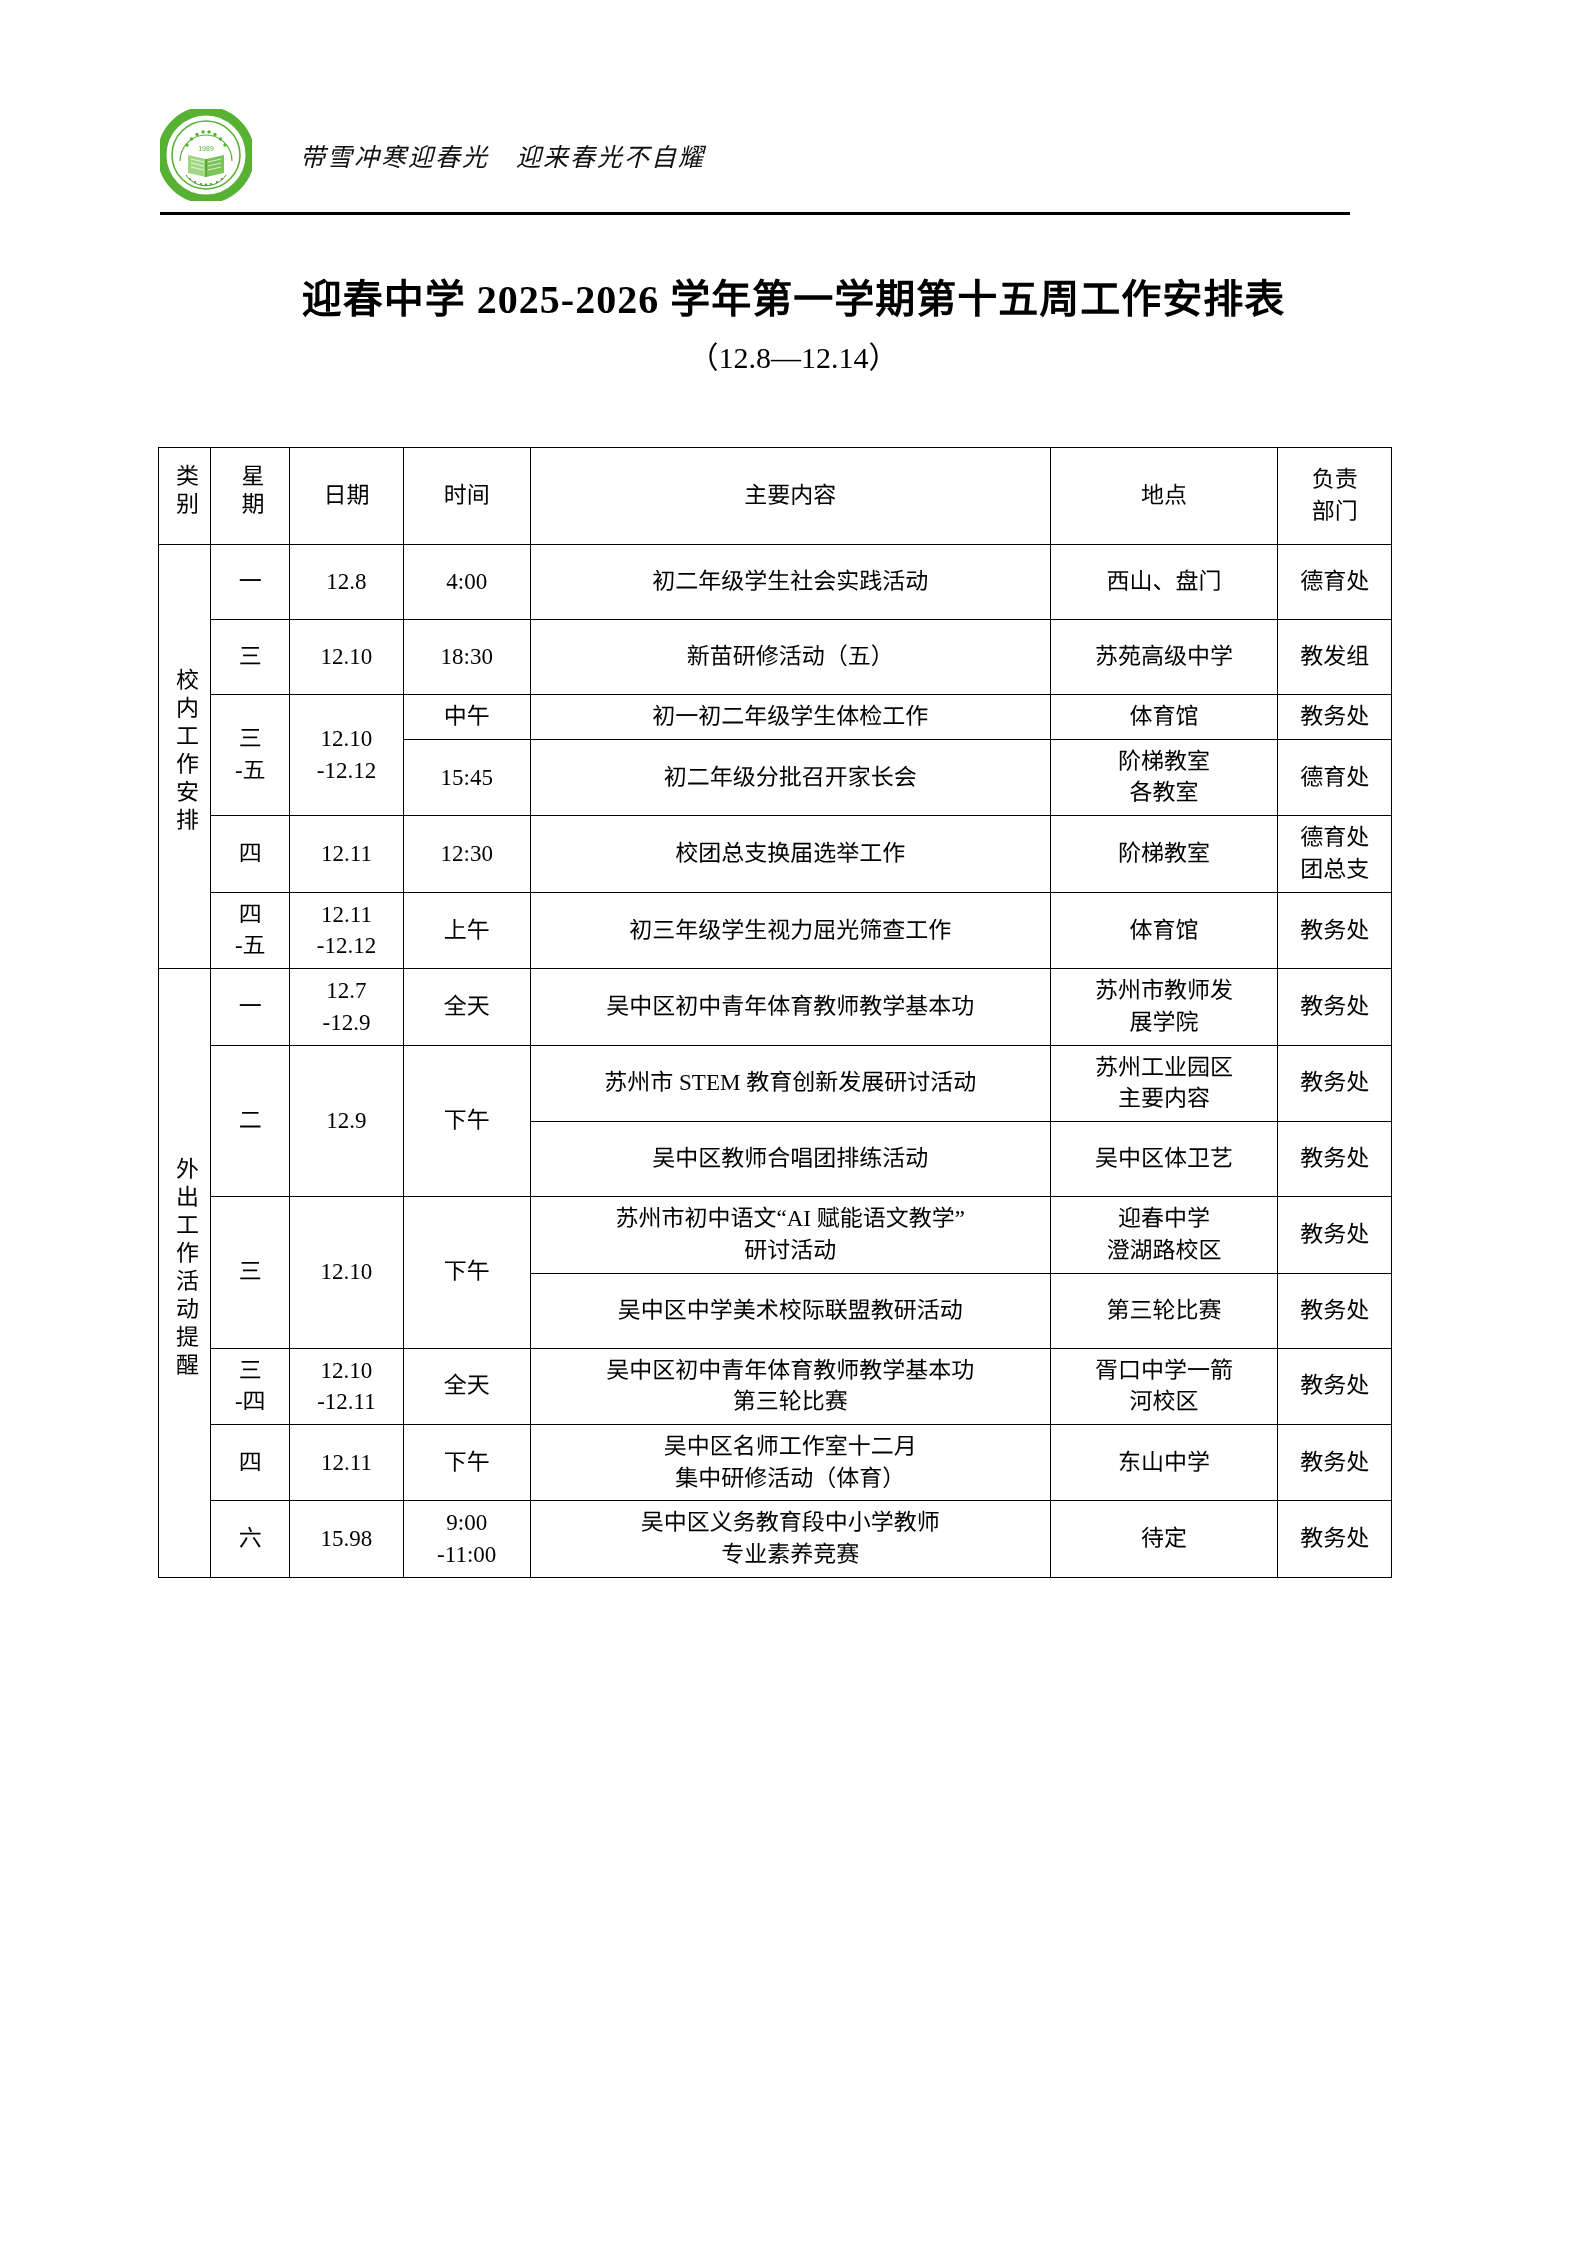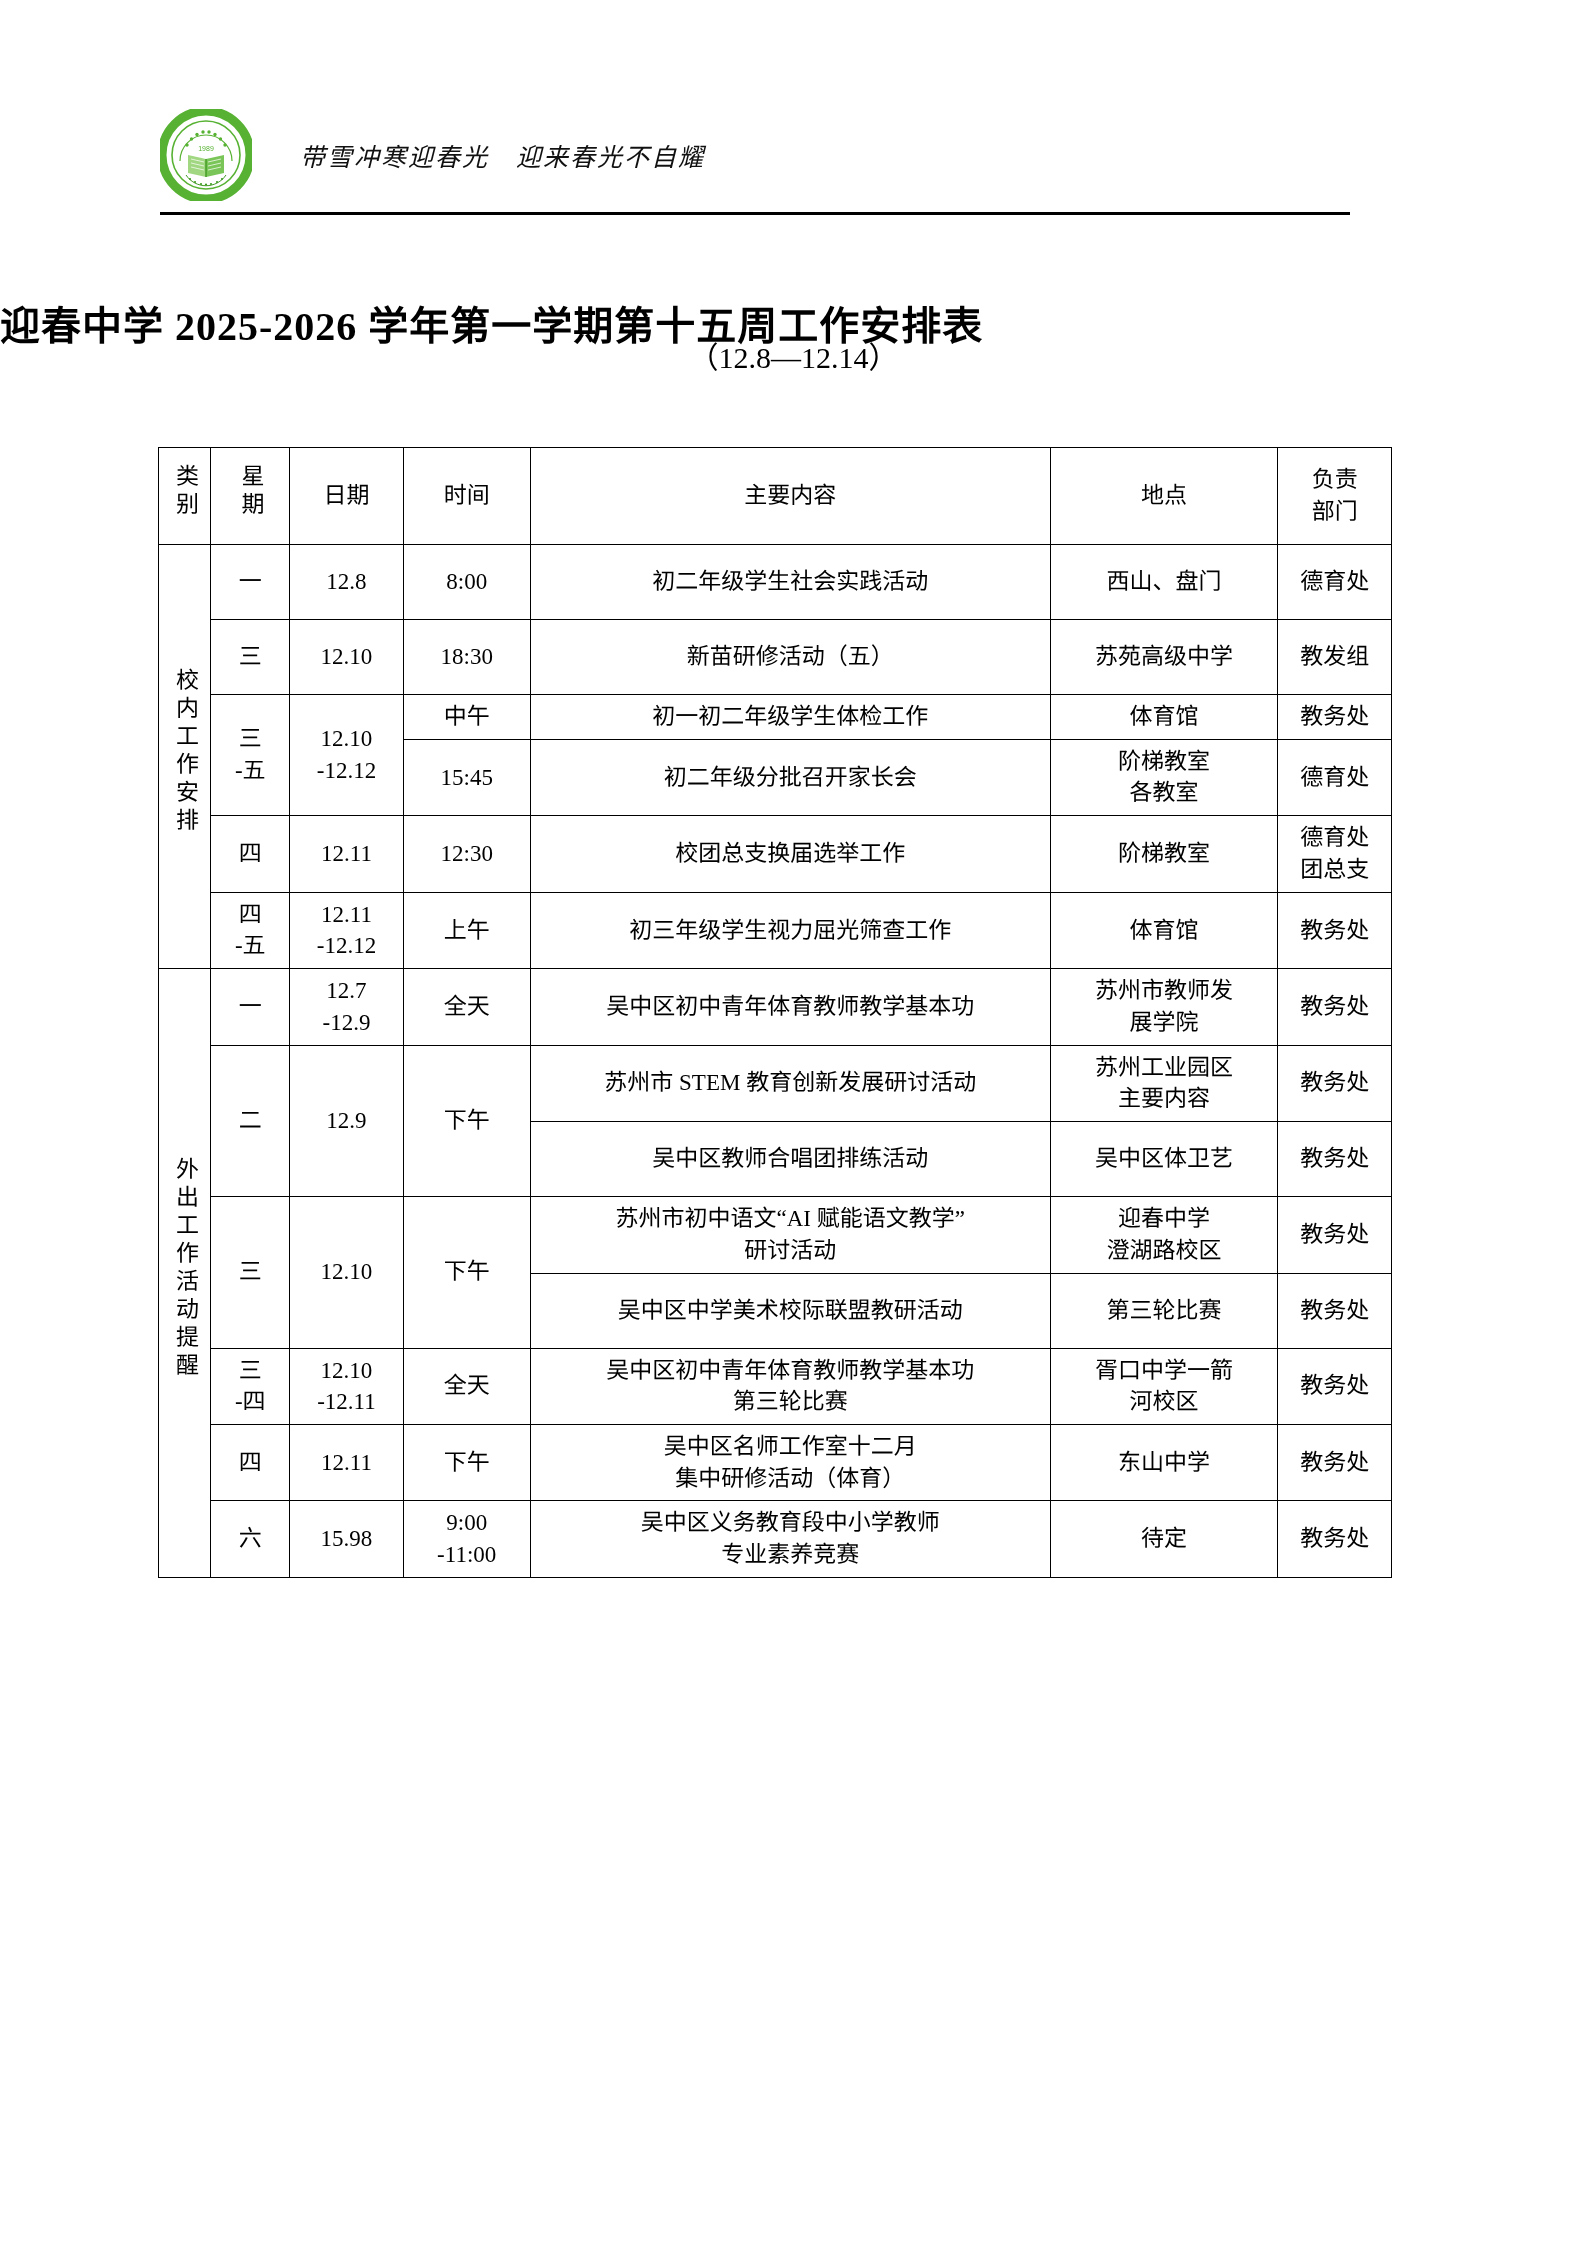--- a/index.html
+++ b/index.html
@@ -57,22 +57,23 @@
     top: 212px;
     width: 1190px;
     height: 3px;
     background: #000;
   }
 
   
   .doc-title {
     position: absolute;
     left: 0;
-    top: 294px;
+    top: 267px;
     width: 1587px;
+    text-align: center;
     font-size: 40px;
     font-weight: bold;
     letter-spacing: 1px;
     font-family: "Liberation Serif", "DejaVu Serif", serif;
   }
   .doc-subtitle {
     position: absolute;
     left: 0;
     top: 333px;
     width: 1587px;
@@ -202,21 +203,21 @@
         </tr>
       </thead>
       <tbody>
 
         <tr>
           <td class="cat-cell" rowspan="6">
             <span class="vtext">校内工作安排</span>
           </td>
           <td class="tall">一</td>
           <td>12.8</td>
-          <td>8:00</td>
+          <td>4:00</td>
           <td>初二年级学生社会实践活动</td>
           <td>西山、盘门</td>
           <td>德育处</td>
         </tr>
 
         <tr>
           <td class="tall">三</td>
           <td>12.10</td>
           <td>18:30</td>
           <td>新苗研修活动（五）</td>

